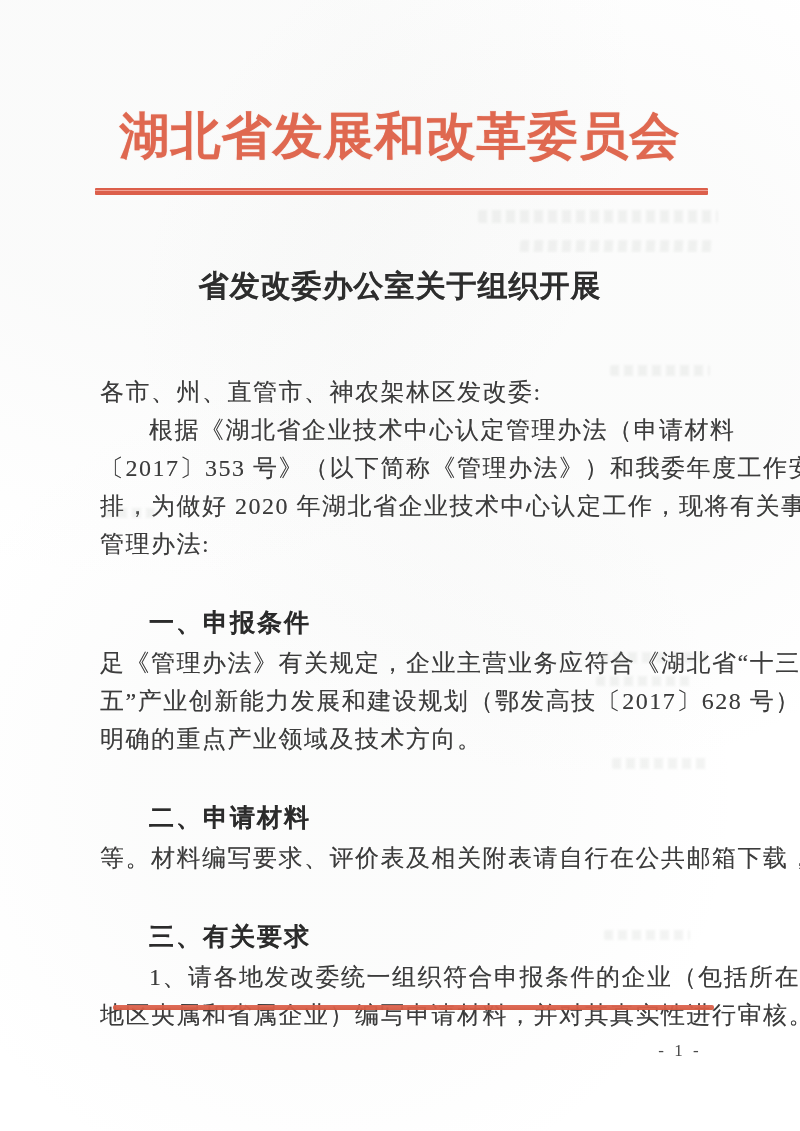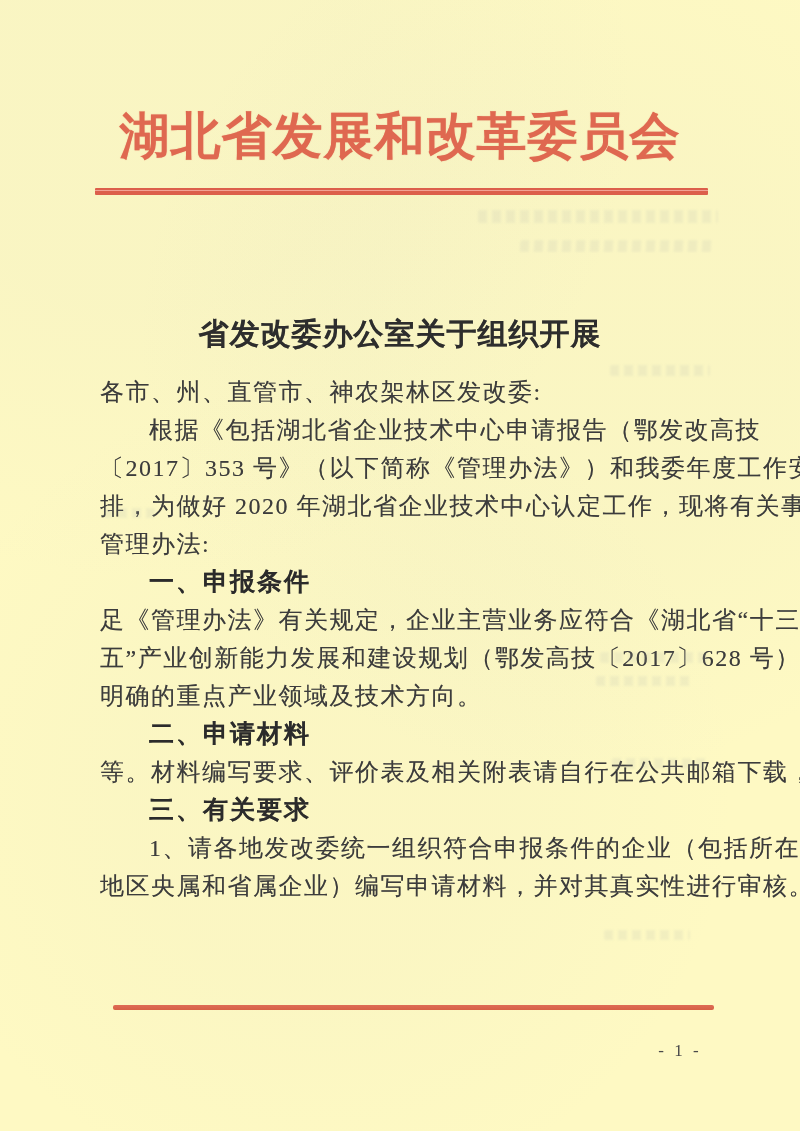--- a/index.html
+++ b/index.html
@@ -4,21 +4,21 @@
 <style>
   html,body{margin:0;padding:0;}
   body{
     width:800px;height:1131px;
     background:#e9e9e9;
     font-family:"Liberation Serif", serif;
   }
   .page{
     position:relative;
     width:800px;height:1131px;
-    background:#fef9c3;
+    background:#ffffff;
     overflow:hidden;
   }
   
   .page::before{
     content:"";
     position:absolute;inset:0;
     background:
       radial-gradient(circle at 18% 8%, rgba(190,195,190,.07) 0 18%, transparent 40%),
       radial-gradient(circle at 72% 30%, rgba(190,195,190,.06) 0 22%, transparent 45%),
       radial-gradient(circle at 40% 70%, rgba(190,195,190,.05) 0 20%, transparent 45%);
@@ -43,42 +43,42 @@
   }
   .doc-title{
     position:absolute;
     top:264px;left:0;width:800px;
     text-align:center;
     font-size:30px;line-height:43px;
     font-weight:bold;
     color:#2d2d2d;
     letter-spacing:1px;
     text-shadow:0 0 .6px rgba(45,45,45,.6);
-    margin-top:48px;
   }
   .body-text{
     position:absolute;
     top:373px;left:100px;width:620px;
     color:#3c3c3c;
     font-size:24px;
     letter-spacing:1.5px;
     text-shadow:0 0 .5px rgba(60,60,60,.45);
   }
   .body-line{
     height:38px;line-height:38px;
     white-space:nowrap;
   }
   .body-line.indent{ text-indent:49px; }
   .body-line.section-heading{
-    font-family:Liberation Serif, serif;
+    font-family:Liberation Mono, monospace;
     font-weight:bold;
     font-size:25px;
     color:#2b2b2b;
     letter-spacing:2px;
     text-shadow:0 0 .6px rgba(43,43,43,.65);
+    margin-top:43px;
   }
   .bottom-rule{
     position:absolute;
     top:1005px;left:113px;width:601px;height:5px;
     background:linear-gradient(#dd6450, #d4583f);
     border-radius:2px;
     opacity:.95;
   }
   .page-number{
     position:absolute;
@@ -114,21 +114,21 @@
   <div class="letterhead-title">湖北省发展和改革委员会</div>
 
   <div class="letterhead-rule"></div>
 
   <div class="doc-title">
     <div>省发改委办公室关于组织开展</div>
   </div>
 
   <div class="body-text">
     <div class="body-line">各市、州、直管市、神农架林区发改委:</div>
-    <div class="body-line indent">根据《包括湖北省企业技术中心申请报告（鄂发改高技</div>
+    <div class="body-line indent">根据《湖北省企业技术中心认定管理办法（申请材料</div>
     <div class="body-line">〔2017〕353 号》（以下简称《管理办法》）和我委年度工作安</div>
     <div class="body-line">排，为做好 2020 年湖北省企业技术中心认定工作，现将有关事</div>
     <div class="body-line">管理办法:</div>
     <div class="body-line indent section-heading">一、申报条件</div>
     <div class="body-line">足《管理办法》有关规定，企业主营业务应符合《湖北省“十三</div>
     <div class="body-line">五”产业创新能力发展和建设规划（鄂发高技〔2017〕628 号）》</div>
     <div class="body-line">明确的重点产业领域及技术方向。</div>
     <div class="body-line indent section-heading">二、申请材料</div>
     <div class="body-line">等。材料编写要求、评价表及相关附表请自行在公共邮箱下载，</div>
     <div class="body-line indent section-heading">三、有关要求</div>

